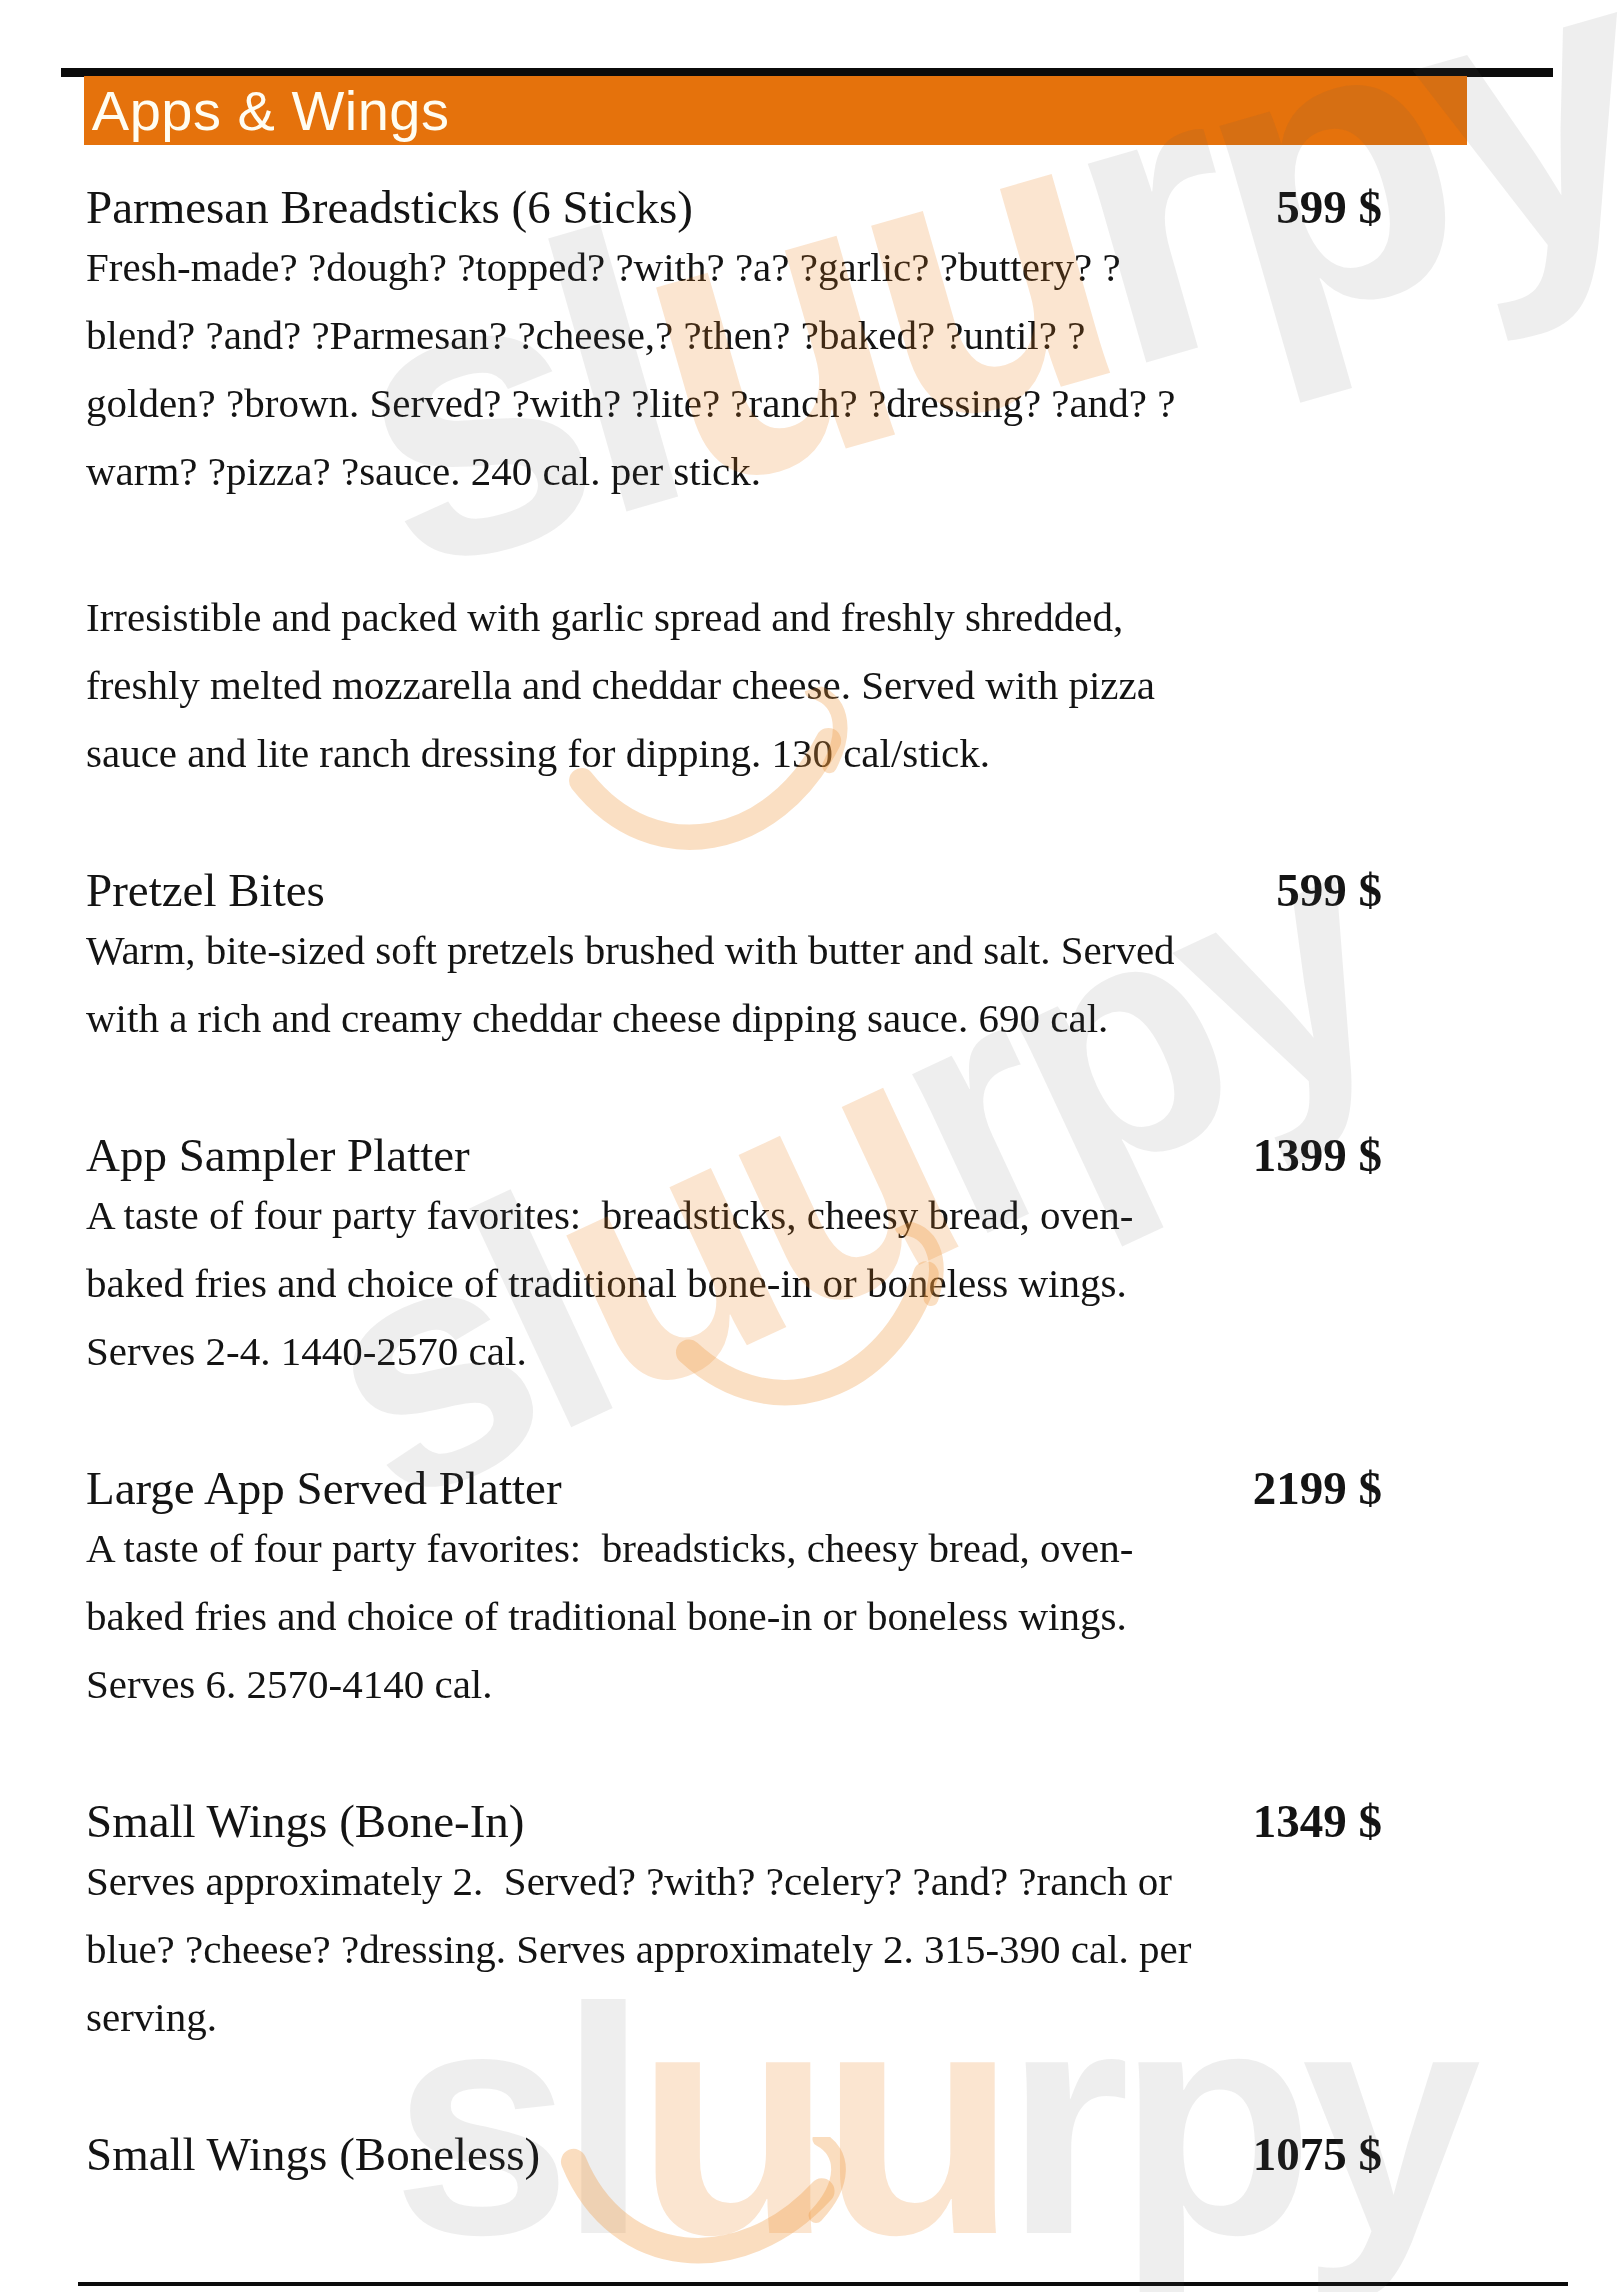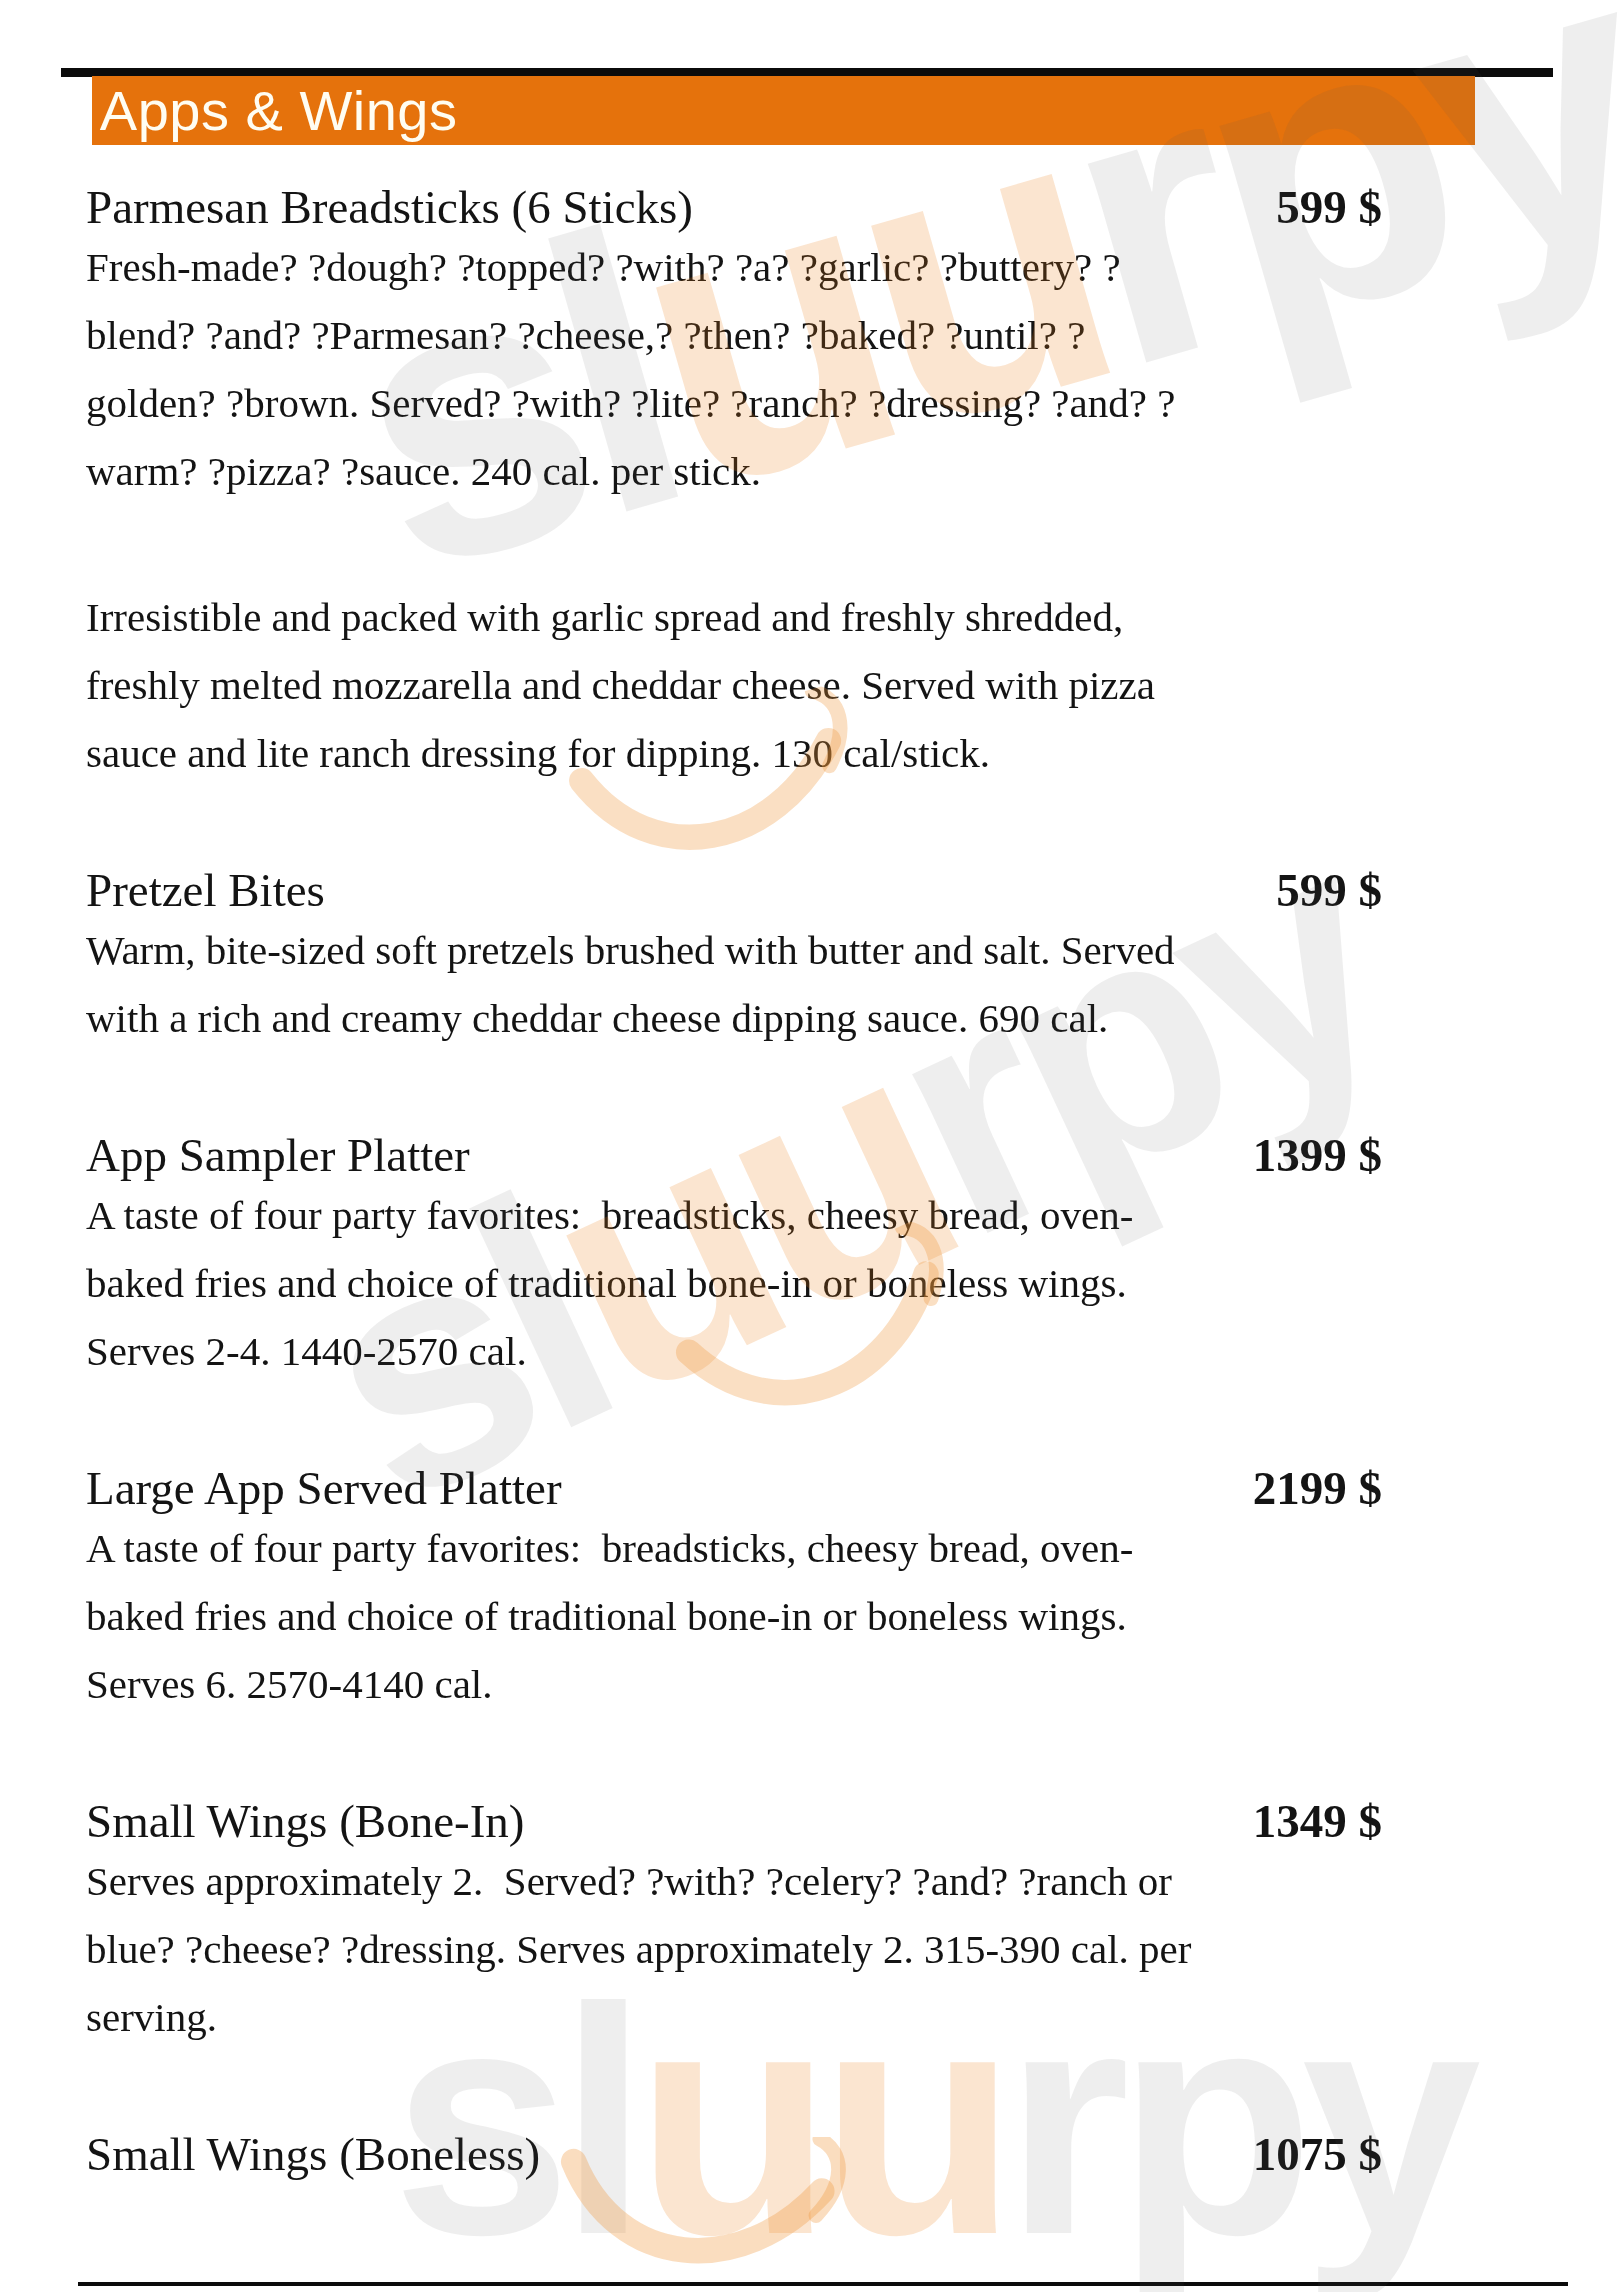--- a/index.html
+++ b/index.html
@@ -12,21 +12,21 @@
   .page { position: absolute; inset: 0; overflow: hidden; }
 
   
   .topbar {
     position: absolute; left: 61px; top: 68px;
     width: 1492px; height: 8.8px;
     background: #0b0b0b;
   }
   
   .section-header {
-    position: absolute; left: 92px; top: 76px;
+    position: absolute; left: 84px; top: 76px;
     width: 1383px; height: 69px;
     background: #e5720c;
     z-index: 2;
   }
   .section-header .title {
     display: block;
     font-family: "Liberation Sans", sans-serif;
     font-size: 56px; line-height: 69px;
     color: #fffdf2;
     padding-left: 7.8px;

